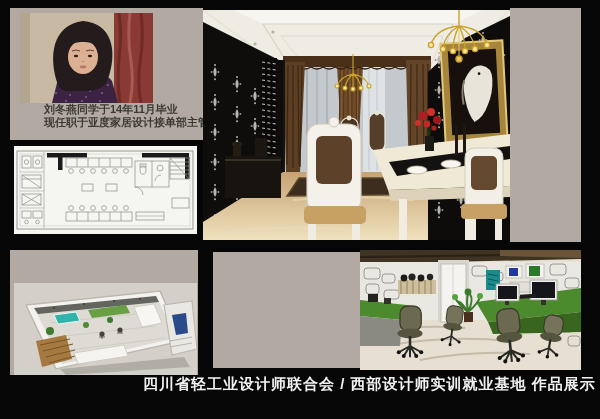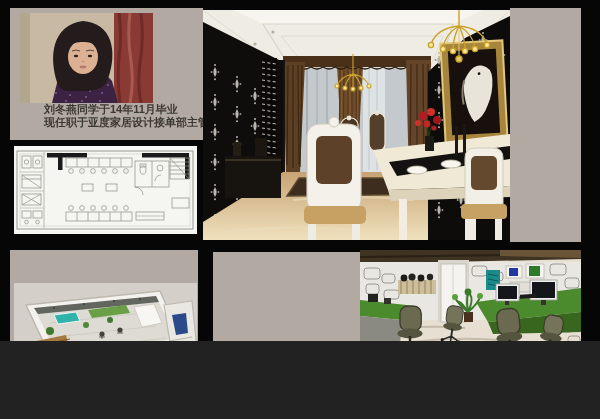--- a/index.html
+++ b/index.html
@@ -1,18 +1,18 @@
 <!DOCTYPE html>
 <html style="--c-stage: #060606; --c-panel: #b1a9a2; --c-ink: #3b3833; --c-caption: #f2f2f2; --c-gold: #c9a227; --c-desk-green: #4c8a2e; --c-marble: #d9bd92; --c-damask-black: #0d0c0b; --c-curtain-brown: #5d3f24; --c-pool-teal: #2fb3aa;"><head>
 <meta charset="utf-8">
 <style>
   html,body{margin:0;padding:0;background:#222;}
   *{box-sizing:border-box;}
   #stage{
-    position:relative;width:600px;height:341px;overflow:hidden;
+    position:relative;width:600px;height:419px;overflow:hidden;
     background:var(--c-stage,#060606);
     font-family:"Liberation Sans","DejaVu Sans",sans-serif;
   }
   .panel{position:absolute;background:var(--c-panel,#b0a8a1);}
   .img{position:absolute;overflow:hidden;}
   .img svg{display:block;width:100%;height:100%;}
   #profile-text{
     position:absolute;left:44px;top:103px;width:160px;
     font-size:11px;font-weight:bold;line-height:13px;
     color:var(--c-ink,#3b3833);letter-spacing:0px;white-space:nowrap;
@@ -532,14 +532,15 @@
           <line x1="8" y1="22" x2="8" y2="30" stroke="#2a2a26" stroke-width="2"></line>
           <path d="M8,30 l-8,5 M8,30 l8,5 M8,30 l0,8" stroke="#2a2a26" stroke-width="1.6" fill="none"></path>
           <circle cx="0" cy="35" r="1.6" fill="#141414"></circle>
             <circle cx="16" cy="35" r="1.6" fill="#141414"></circle>
             <circle cx="8" cy="38" r="1.6" fill="#141414"></circle>
         </g>
       </g>
     </svg>
   </div>
 
+  <div id="footer-caption">四川省轻工业设计师联合会 / 西部设计师实训就业基地  作品展示</div>
 
 </div>
 
 </body></html>

